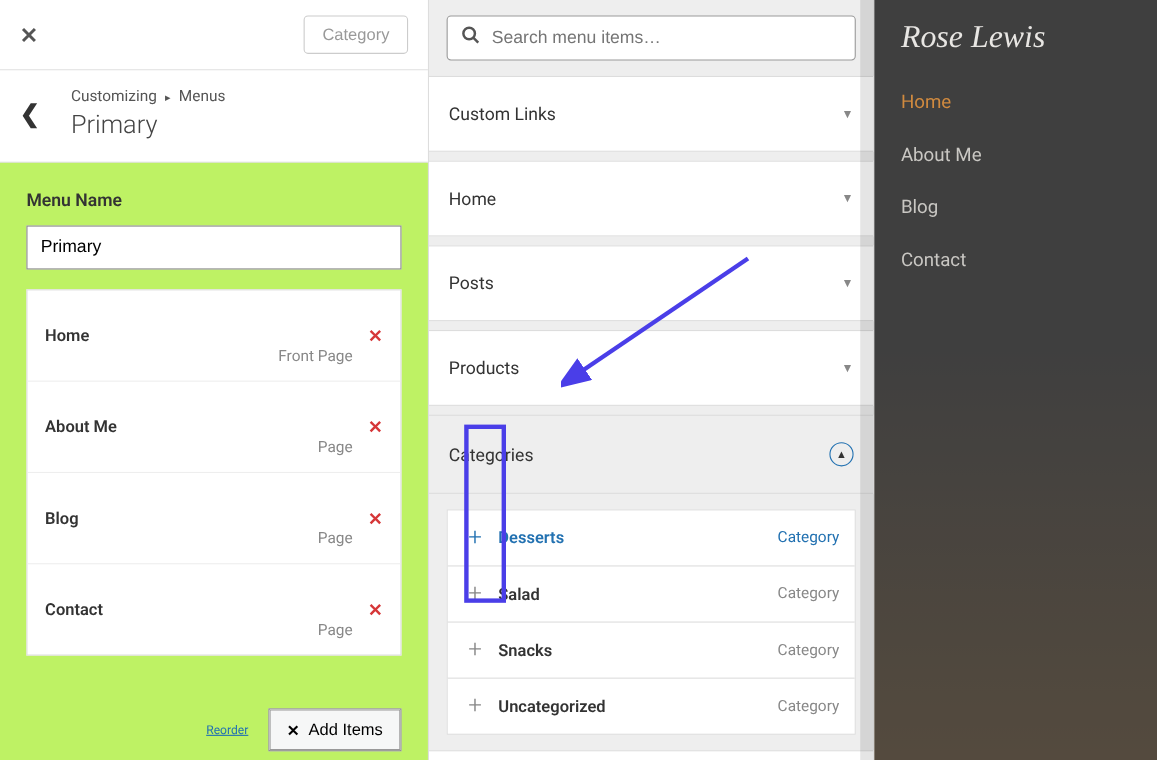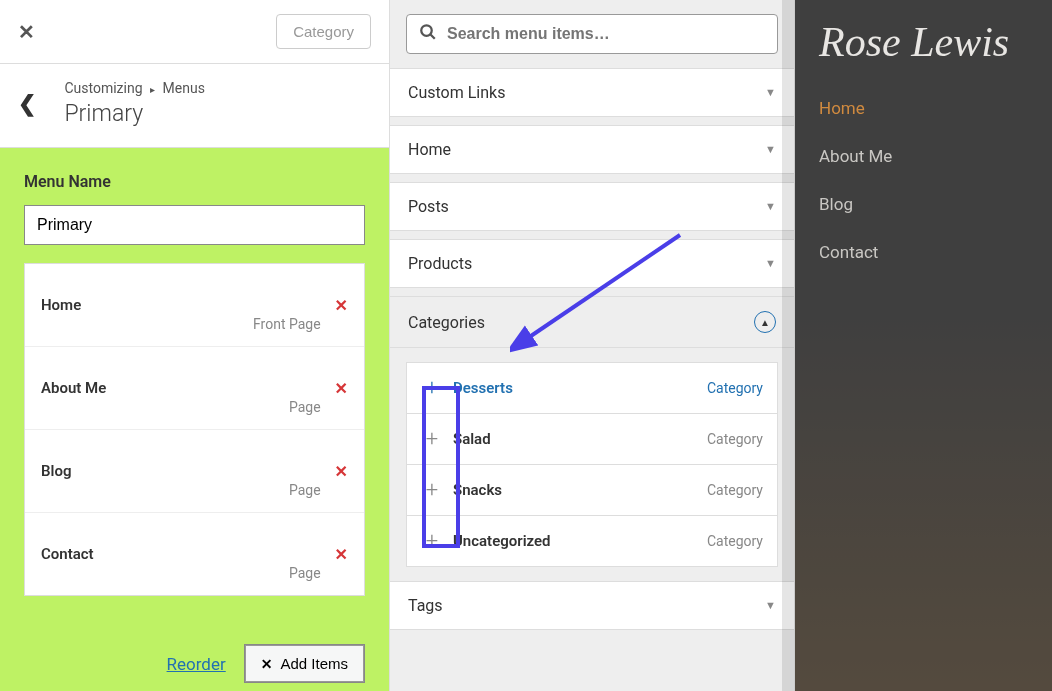--- a/index.html
+++ b/index.html
@@ -26,33 +26,33 @@
 
 .menu-list { background: #fff; border: 1px solid #ddd; }
 .menu-item-row { display: flex; align-items: center; justify-content: space-between; padding: 14px 16px; border-bottom: 1px solid #eee; }
 .menu-item-row:last-child { border-bottom: none; }
 .mi-name { font-size: 15px; font-weight: 600; color: #333; }
 .mi-right { display: flex; align-items: center; gap: 14px; }
 .mi-type { font-size: 14px; color: #888; margin-top: 38px; }
 .mi-del { color: #d63638; font-size: 16px; font-weight: bold; cursor: pointer; }
 
 .panel-actions { display: flex; justify-content: flex-end; align-items: center; gap: 18px; margin-top: 48px; }
-.link-reorder { color: #2271b1; text-decoration: underline; font-size: 17px; cursor: pointer; }
+.link-reorder { color: #2271b1; text-decoration: underline; font-size: 11px; cursor: pointer; }
 .btn-add { background: #f6f7f7; border: 1px solid #888; padding: 10px 16px; font-size: 15px; display: flex; align-items: center; gap: 8px; cursor: pointer; box-shadow: inset 0 0 0 1px #999; }
 .btn-add .x-ico { font-size: 14px; font-weight: bold; }
 
 
 .panel-mid { width: 405px; background: #eee; border-right: 1px solid #ccc; display: flex; flex-direction: column; position: relative; }
 .search-wrap { padding: 14px 16px; }
 .search-box { display: flex; align-items: center; background: #fff; border: 1px solid #999; border-radius: 4px; padding: 8px 12px; gap: 10px; }
 .search-ico { color: #555; font-size: 18px; }
-.search-inp { border: none; outline: none; font-size: 16px; color: #888; flex: 1; background: transparent; font-weight: bold; }
+.search-inp { border: none; outline: none; font-size: 16px; color: #888; flex: 1; background: transparent; }
 
 .acc-list { display: flex; flex-direction: column; }
-.acc-item { background: #fff; border-top: 1px solid #ddd; border-bottom: 1px solid #ddd; padding: 14px 18px; display: flex; align-items: center; justify-content: space-between; margin-bottom: 8px; cursor: pointer; }
+.acc-item { background: #fff; border-top: 1px solid #ddd; border-bottom: 1px solid #ddd; padding: 24px 18px; display: flex; align-items: center; justify-content: space-between; margin-bottom: 8px; cursor: pointer; }
 .acc-item.expanded { background: #eee; margin-bottom: 0; }
 .acc-label { font-size: 16px; color: #333; }
 .acc-caret { color: #888; font-size: 11px; }
 .acc-caret-up { width: 22px; height: 22px; border: 1px solid #2271b1; border-radius: 50%; display: flex; align-items: center; justify-content: center; color: #333; font-size: 10px; }
 
 .cat-list { background: #fff; border: 1px solid #ddd; margin: 14px 16px 0 16px; }
 .cat-row { display: flex; align-items: center; padding: 14px 14px; border-bottom: 1px solid #ddd; gap: 10px; }
 .cat-row:last-child { border-bottom: none; }
 .cat-plus { font-size: 22px; color: #888; cursor: pointer; width: 22px; text-align: center; font-weight: 300; line-height: 1; }
 .cat-row.active .cat-plus { color: #2271b1; }
@@ -60,21 +60,21 @@
 .cat-row.active .cat-name { color: #2271b1; }
 .cat-type { font-size: 14px; color: #888; }
 .cat-row.active .cat-type { color: #2271b1; }
 
 .annotation-box { position: absolute; border: 4px solid #4a3ee8; pointer-events: none; }
 .arrow-svg { position: absolute; pointer-events: none; }
 
 
 .panel-right { flex: 1; position: relative; background: linear-gradient(180deg, #2b2b2b 0%, #2b2b2b 45%, #5a4428 100%); }
 .preview-overlay { position: absolute; inset: 0; background: rgba(80,80,80,0.55); }
-.brand { font-family: "Brush Script MT", cursive; font-size: 42px; color: #e8e6e3; padding: 18px 24px 8px 24px; font-style: italic; position: relative; z-index: 1; }
+.brand { font-family: "Brush Script MT", cursive; font-size: 29px; color: #e8e6e3; padding: 18px 24px 8px 24px; font-style: italic; position: relative; z-index: 1; }
 .nav-list { display: flex; flex-direction: column; gap: 28px; padding: 24px 24px; position: relative; z-index: 1; }
 .nav-link { font-size: 17px; color: #c9c7c3; cursor: pointer; }
 .nav-link.active { color: #d08a3f; }
 .scrollbar-hint { position: absolute; right: 0; top: 0; bottom: 0; width: 12px; background: rgba(0,0,0,0.1); }
 </style>
 </head>
 <body>
 
 <div class="layout">
 

